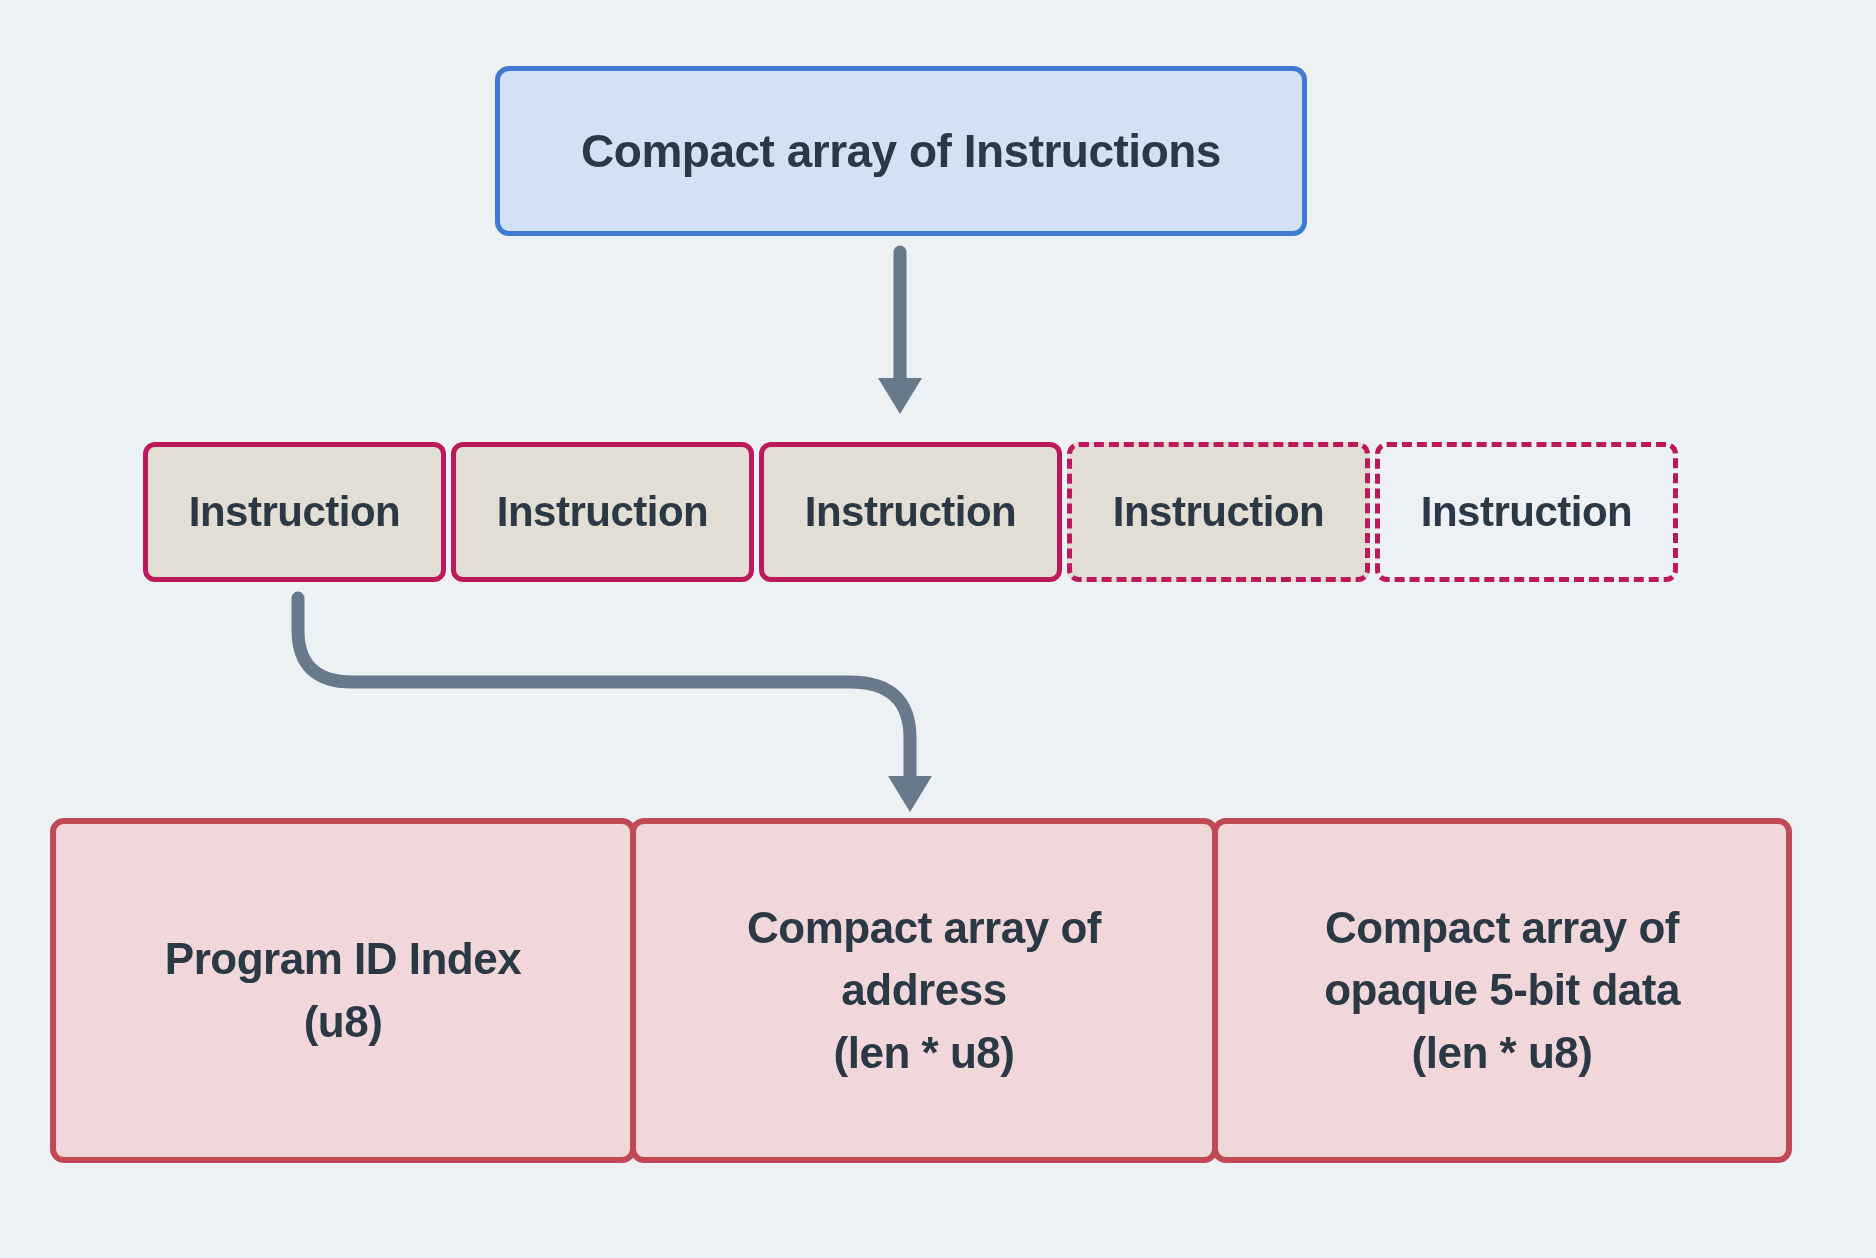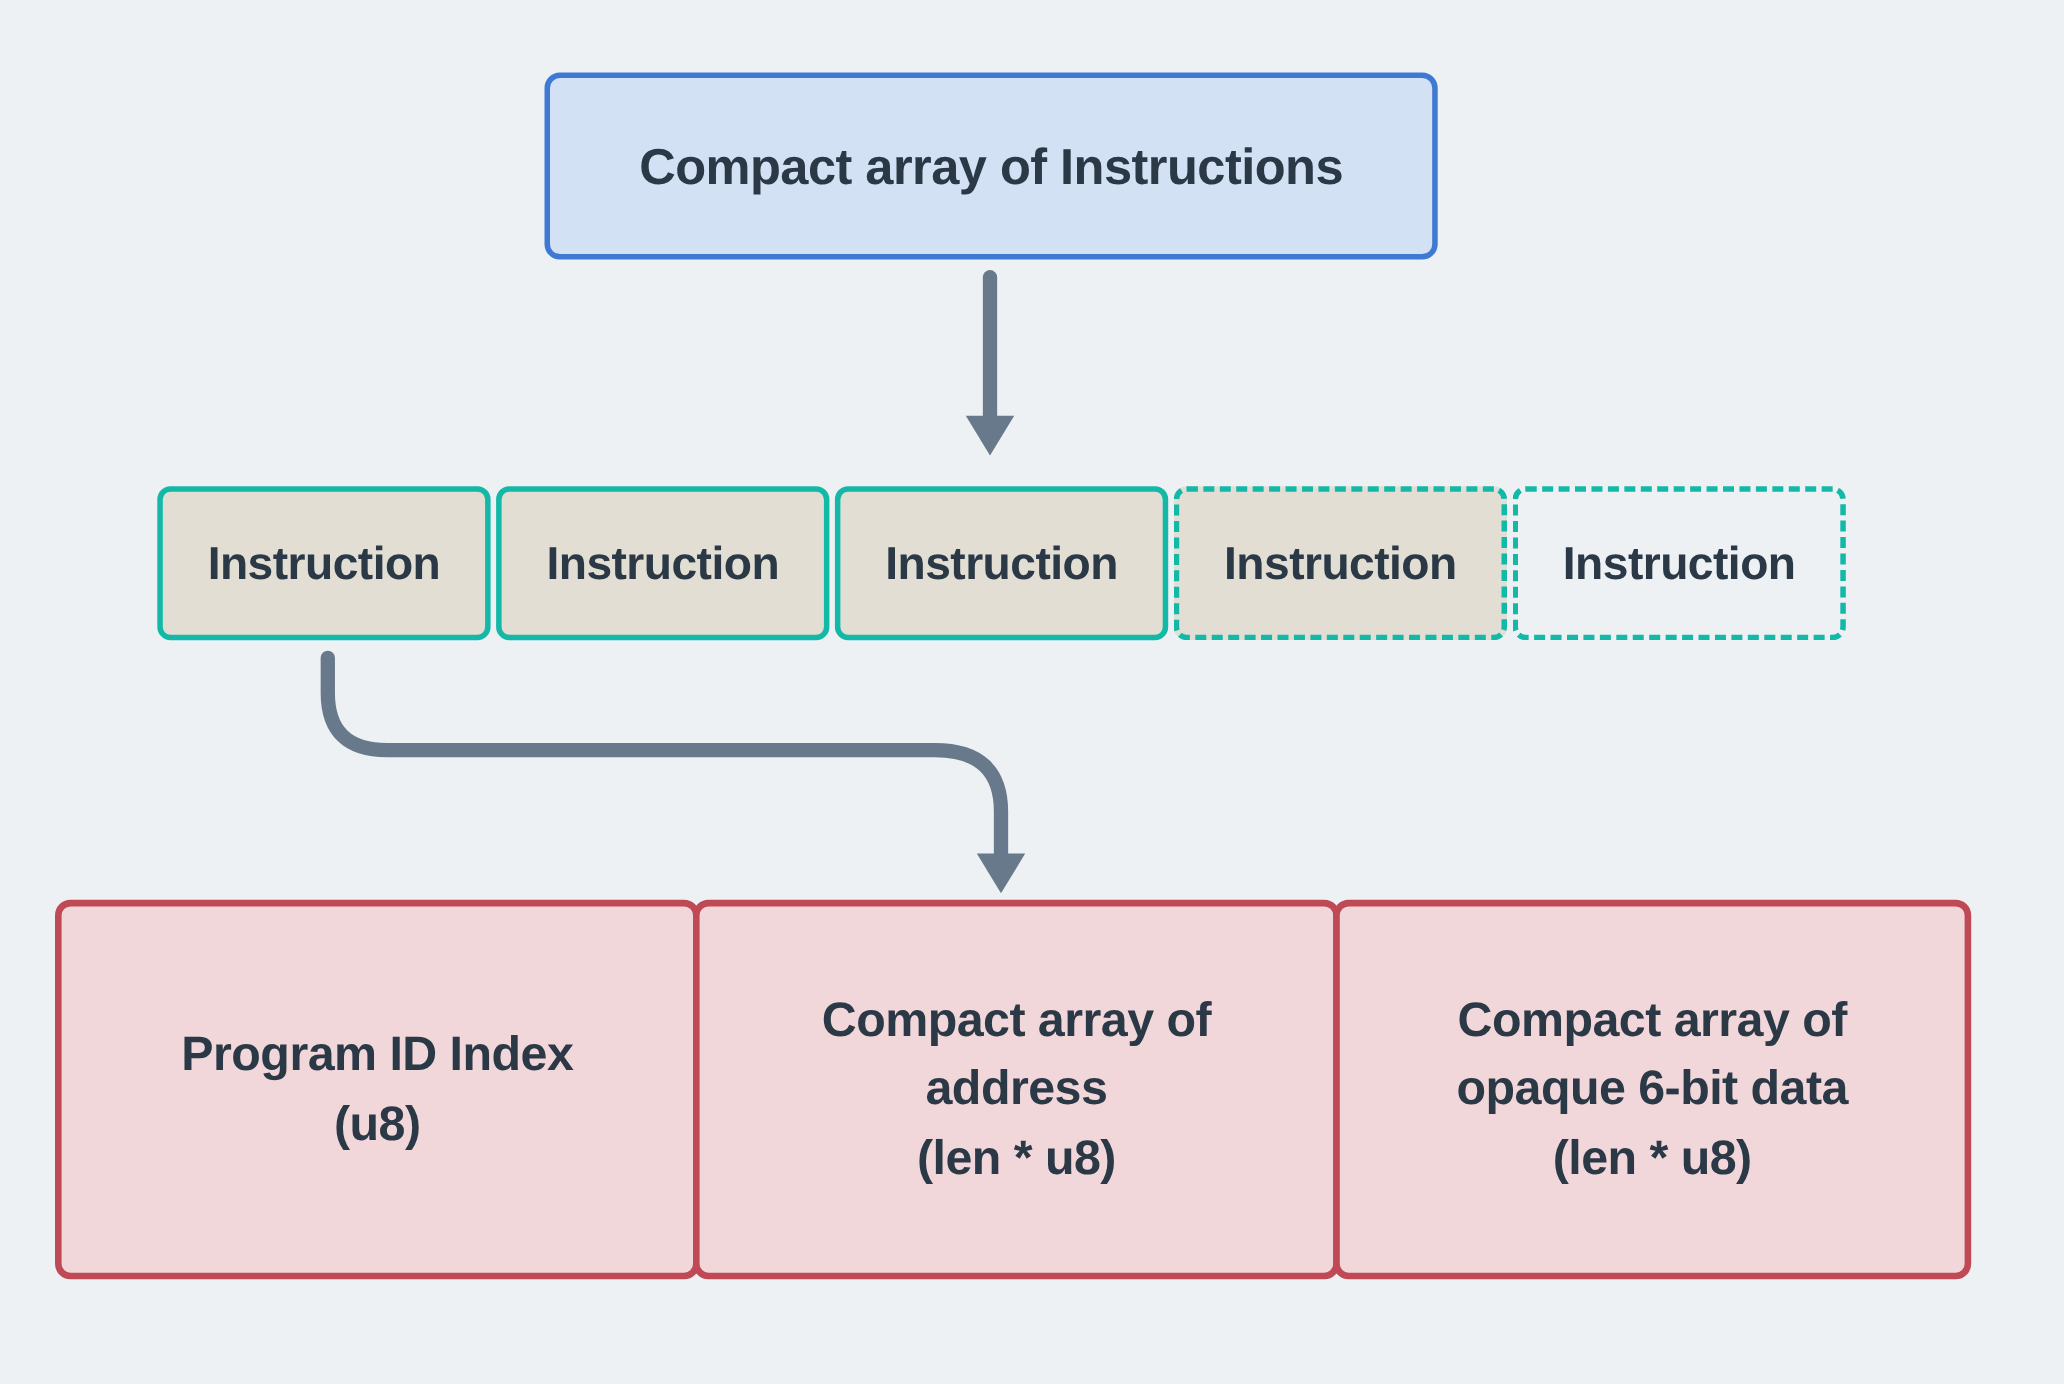--- a/index.html
+++ b/index.html
@@ -37,21 +37,21 @@
     border: 5px solid #3f7ad2;
     border-radius: 14px;
     font-size: 46px;
   }
   
   .instr-box {
     top: 442px;
     width: 303px;
     height: 140px;
     background: #e2ded4;
-    border: 5px solid #14b8a6;
+    border: 5px solid #be185d;
     border-radius: 12px;
     font-size: 42px;
   }
   .instr-0 { left: 143px; }
   .instr-1 { left: 451px; }
   .instr-2 { left: 759px; }
   .instr-3 { left: 1067px; border-style: dashed; }
   .instr-4 { left: 1375px; border-style: dashed; background: transparent; }
   
   .detail-box {
@@ -127,17 +127,17 @@
     <div class="detail-line">Program ID Index</div>
     <div class="detail-line">(u8)</div>
   </div>
   <div class="box detail-box detail-1">
     <div class="detail-line">Compact array of</div>
     <div class="detail-line">address</div>
     <div class="detail-line">(len * u8)</div>
   </div>
   <div class="box detail-box detail-2">
     <div class="detail-line">Compact array of</div>
-    <div class="detail-line">opaque 6-bit data</div>
+    <div class="detail-line">opaque 5-bit data</div>
     <div class="detail-line">(len * u8)</div>
   </div>
 
 </div>
 
 </body></html>

